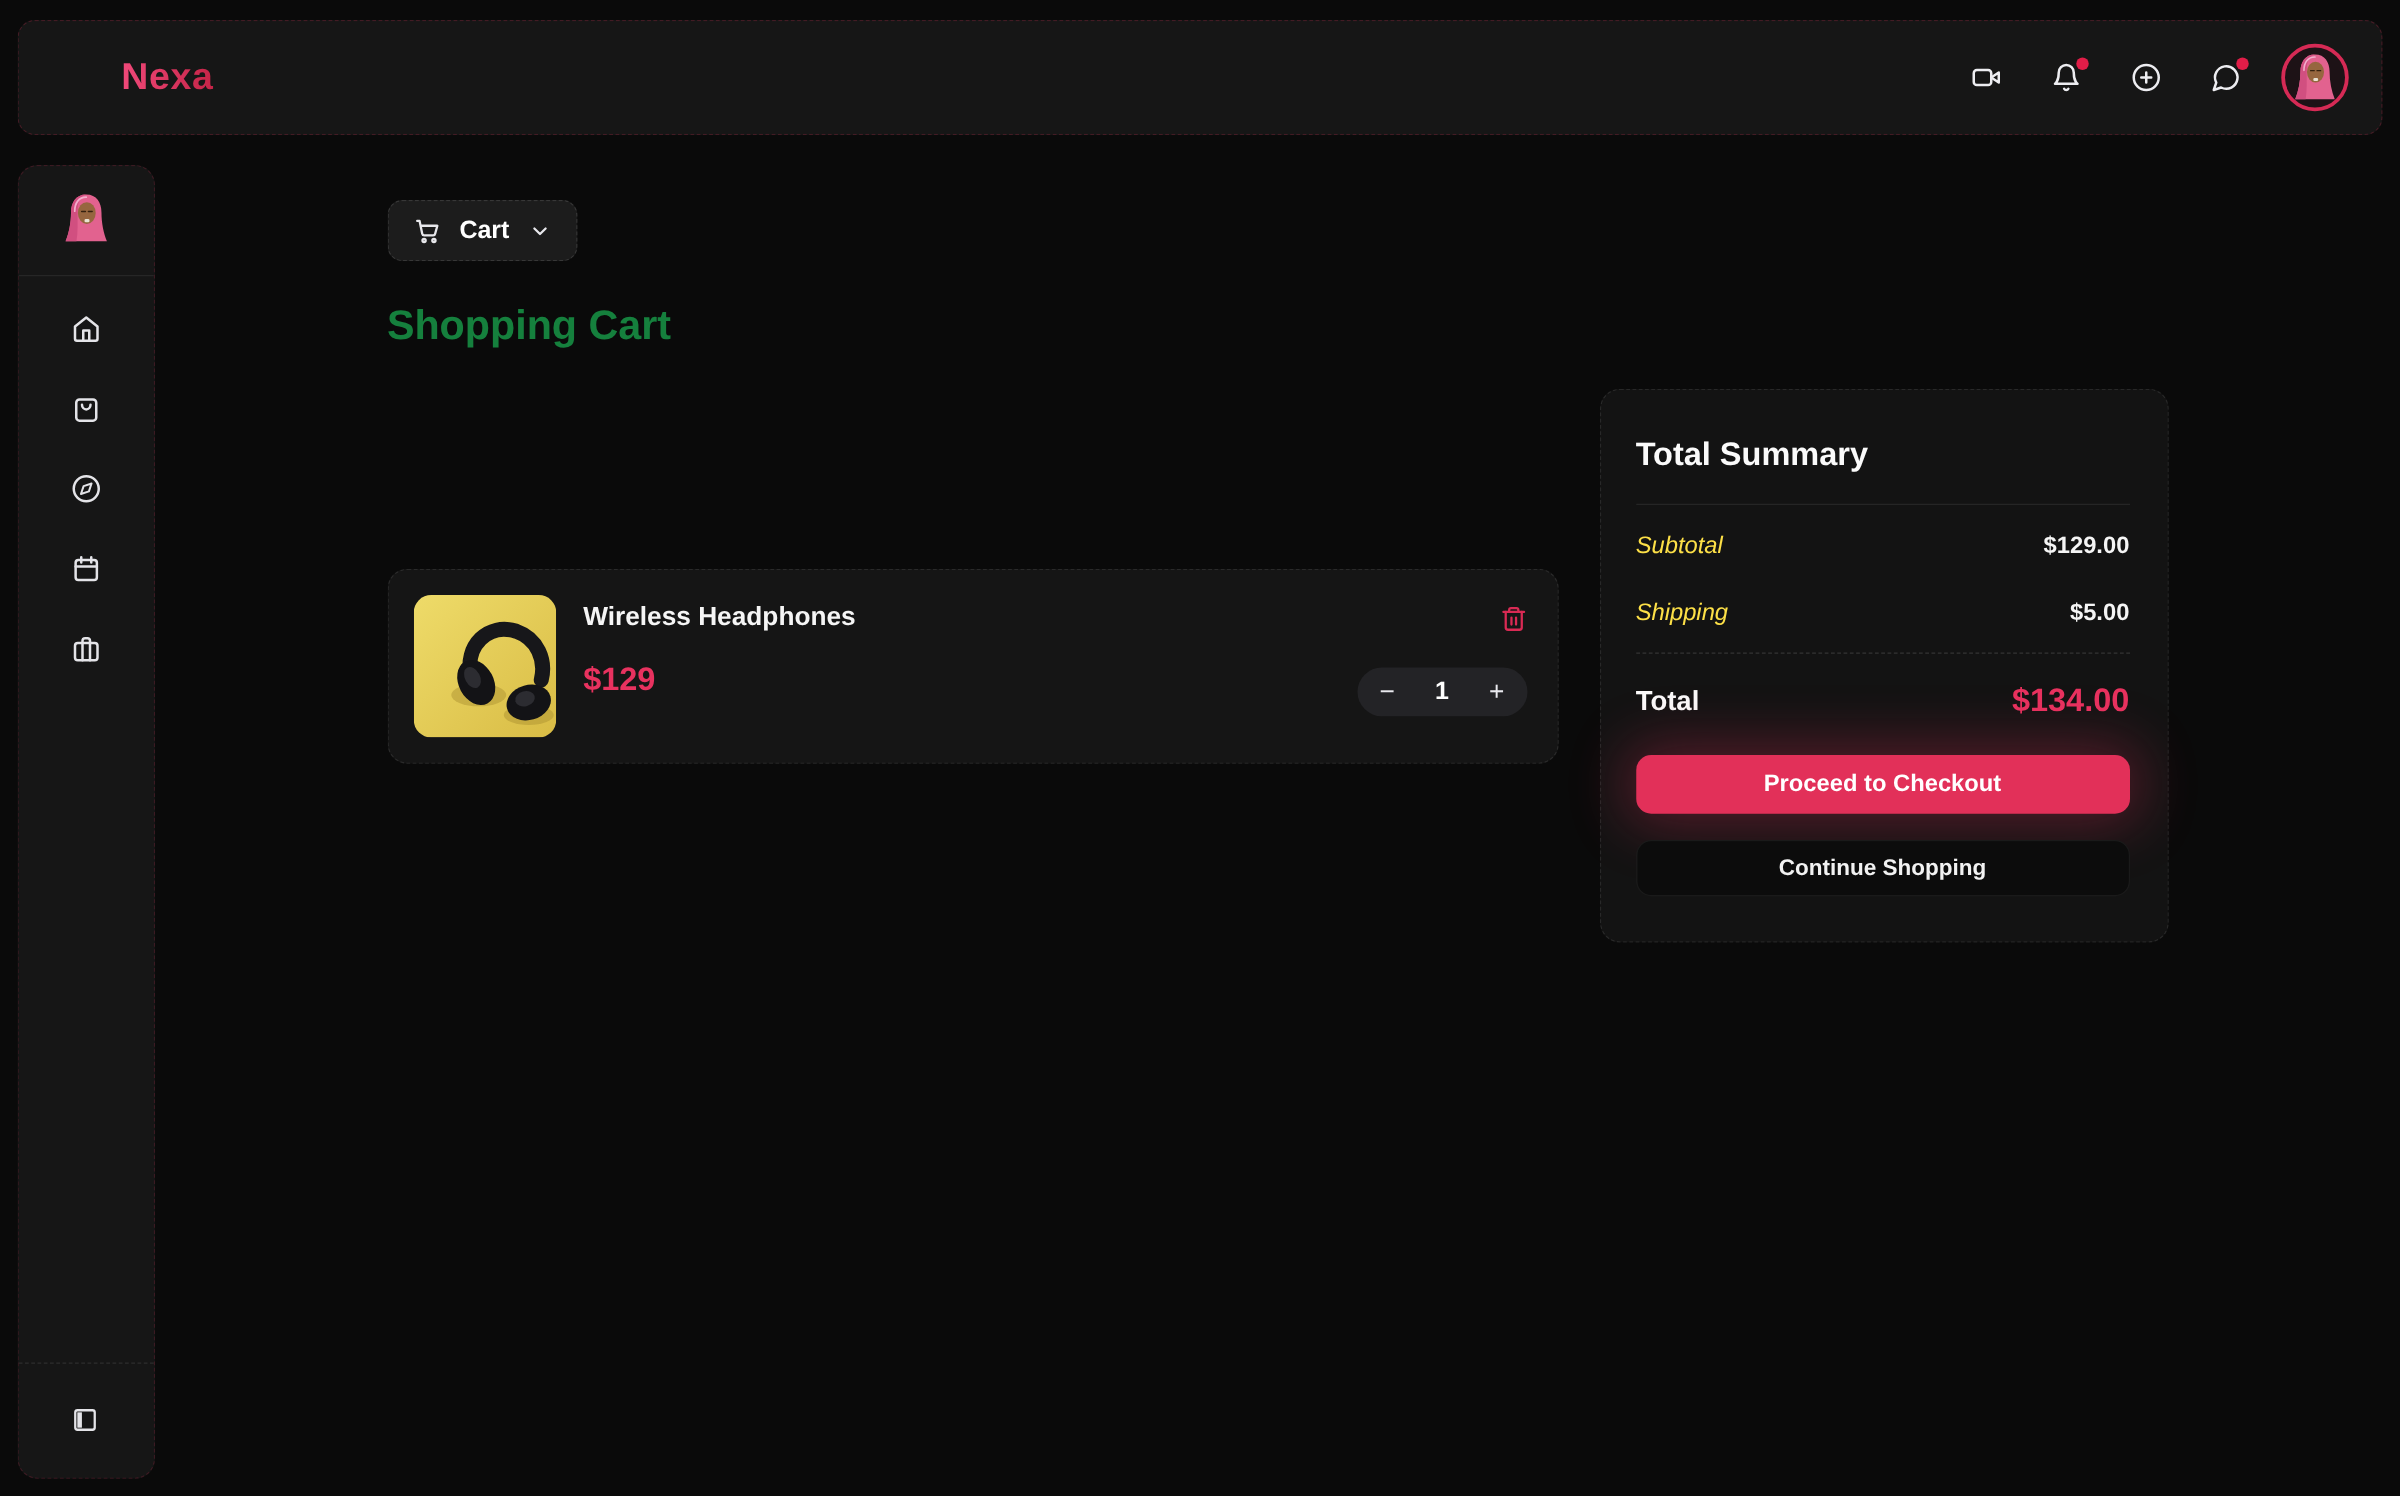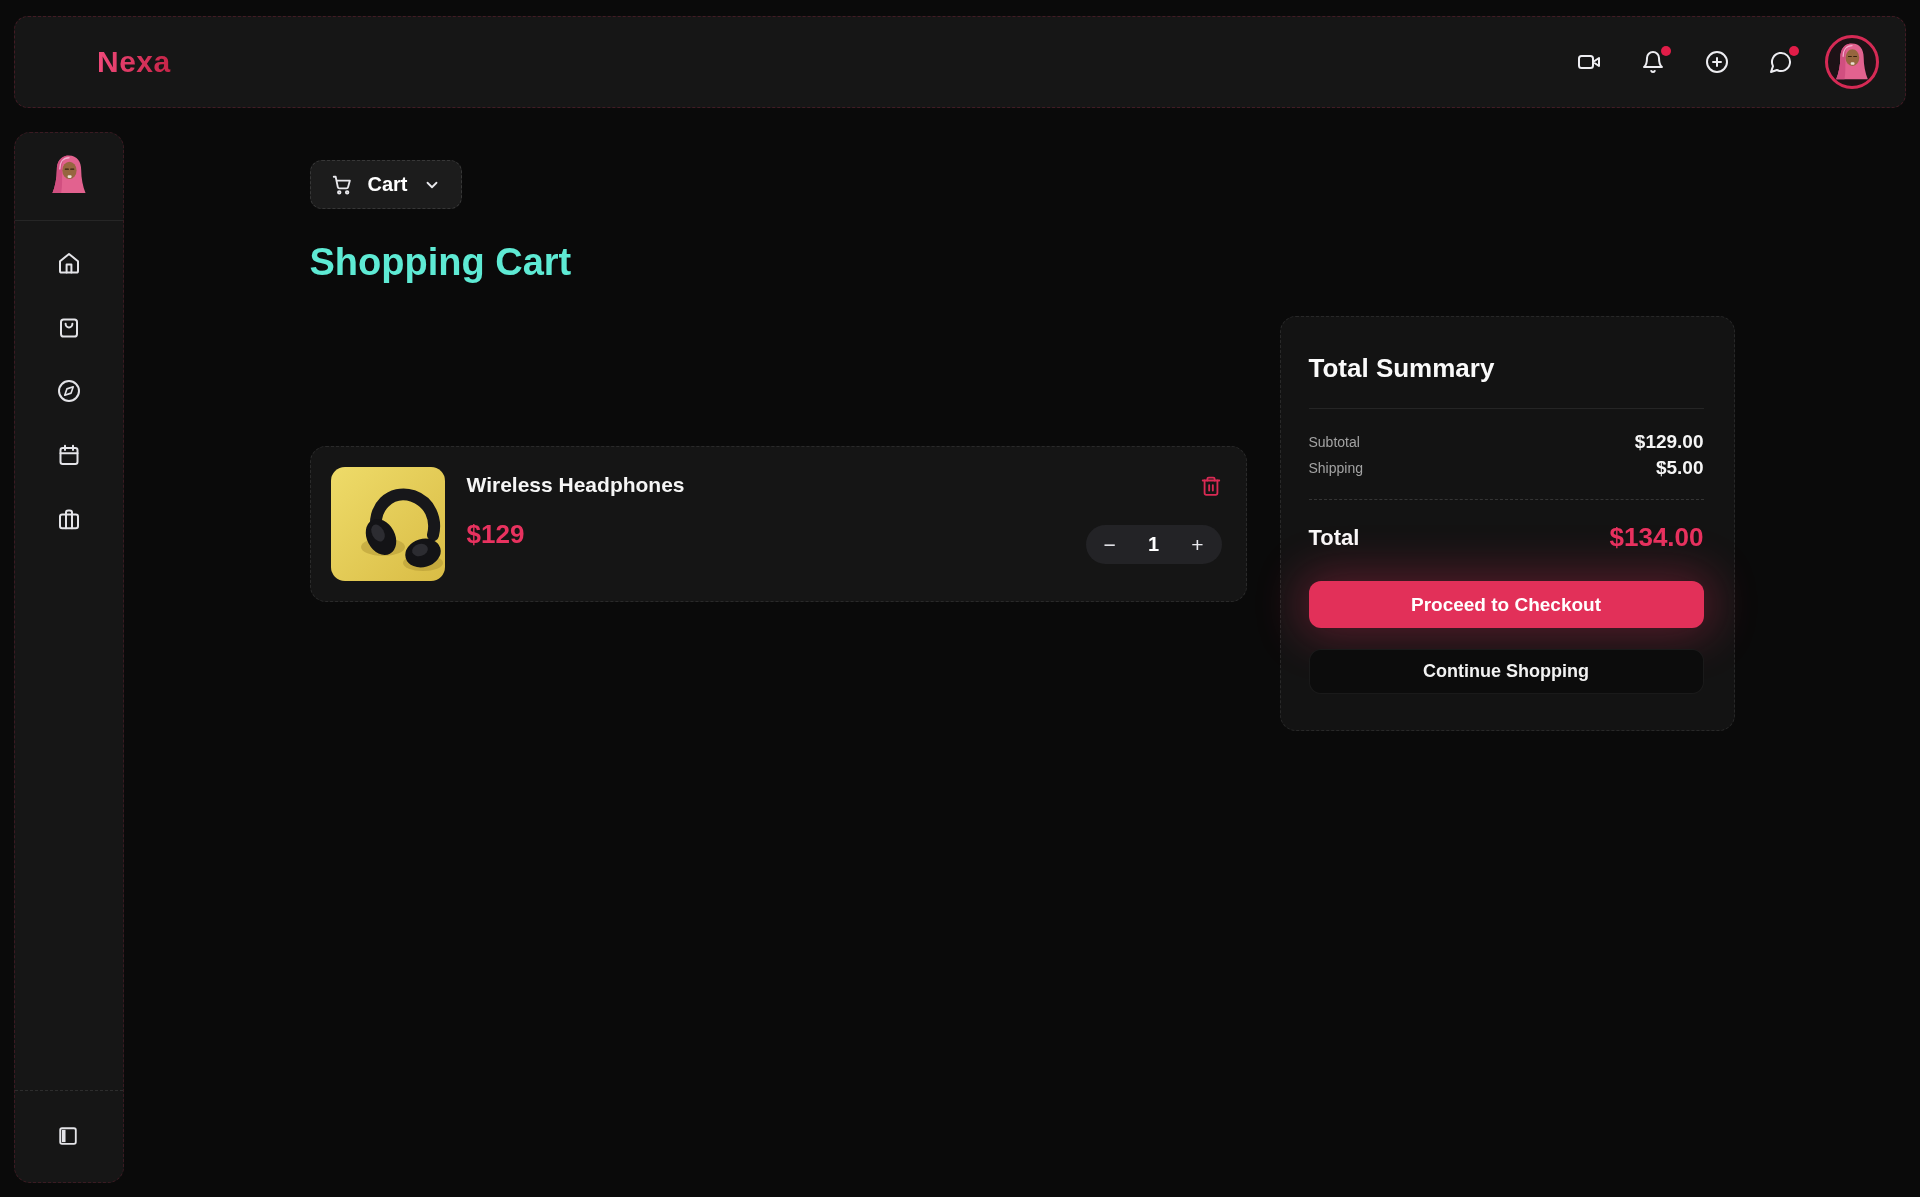--- a/index.html
+++ b/index.html
@@ -69,21 +69,21 @@
 
   .section-btn {
     display:inline-flex; align-items:center; gap:15px;
     height:49px; padding:16px 20px;
     background:#1c1c1c; border:1px dashed rgba(255,255,255,.12);
     border-radius:12px; color:#fff; cursor:pointer;
   }
   .section-btn .label { font-size:20px; font-weight:bold; }
   .section-btn svg { color:#e8e8ec; }
 
-  .page-title { font-size:38px; font-weight:bold; margin:32px 0 32px; color:#5eead4; }
+  .page-title { font-size:33px; font-weight:bold; margin:32px 0 32px; color:#15803d; }
 
   .content-grid { display:flex; gap:33px; align-items:center; }
 
   
   .item-card {
     flex:1; min-height:156px;
     background:#151515; border:1px dashed rgba(255,255,255,.09);
     border-radius:16px; padding:20px 24px 20px 20px;
     display:flex; gap:22px;
   }
@@ -108,22 +108,22 @@
   
   .summary-card {
     width:455px; flex:0 0 auto;
     background:#131313; border:1px dashed rgba(255,255,255,.09);
     border-radius:16px; padding:36px 30px 36px 28px;
   }
   .summary-title { font-size:26px; font-weight:bold; color:#fafafa; }
   .divider  { border:none; border-top:1px solid rgba(255,255,255,.08); margin:24px 0 0; }
   .divider-dashed { border:none; border-top:1px dashed rgba(255,255,255,.14); margin:20px 0 0; }
   .summary-row { display:flex; align-items:center; justify-content:space-between; margin-top:22px; }
-  .summary-row + .summary-row { margin-top:4px; }
-  .row-label { font-size:14px; color:#a3a3a3; }
+  .summary-row + .summary-row { margin-top:32px; }
+  .row-label { font-size:19px; color:#fde047;font-style:italic; }
   .row-value { font-size:19px; font-weight:bold; color:#f5f5f5; }
   .total-row { display:flex; align-items:center; justify-content:space-between; margin-top:22px; }
   .total-label { font-size:22px; font-weight:bold; color:#fafafa; }
   .total-value { font-size:26px; font-weight:bold; color:#e8325f; }
 
   .checkout-btn {
     width:100%; height:47px; margin-top:28px;
     background:#e23059; border:none; border-radius:12px;
     color:#fff; font-size:19px; font-weight:bold; cursor:pointer;
     font-family:"Liberation Sans", sans-serif;

